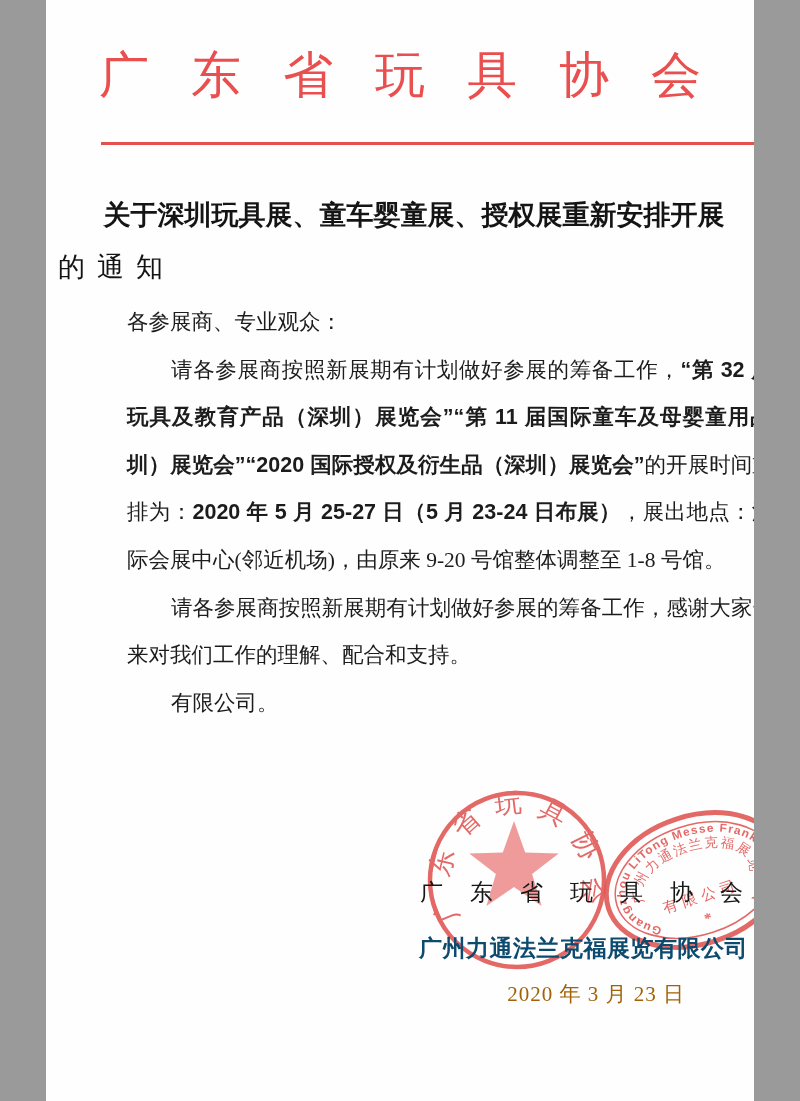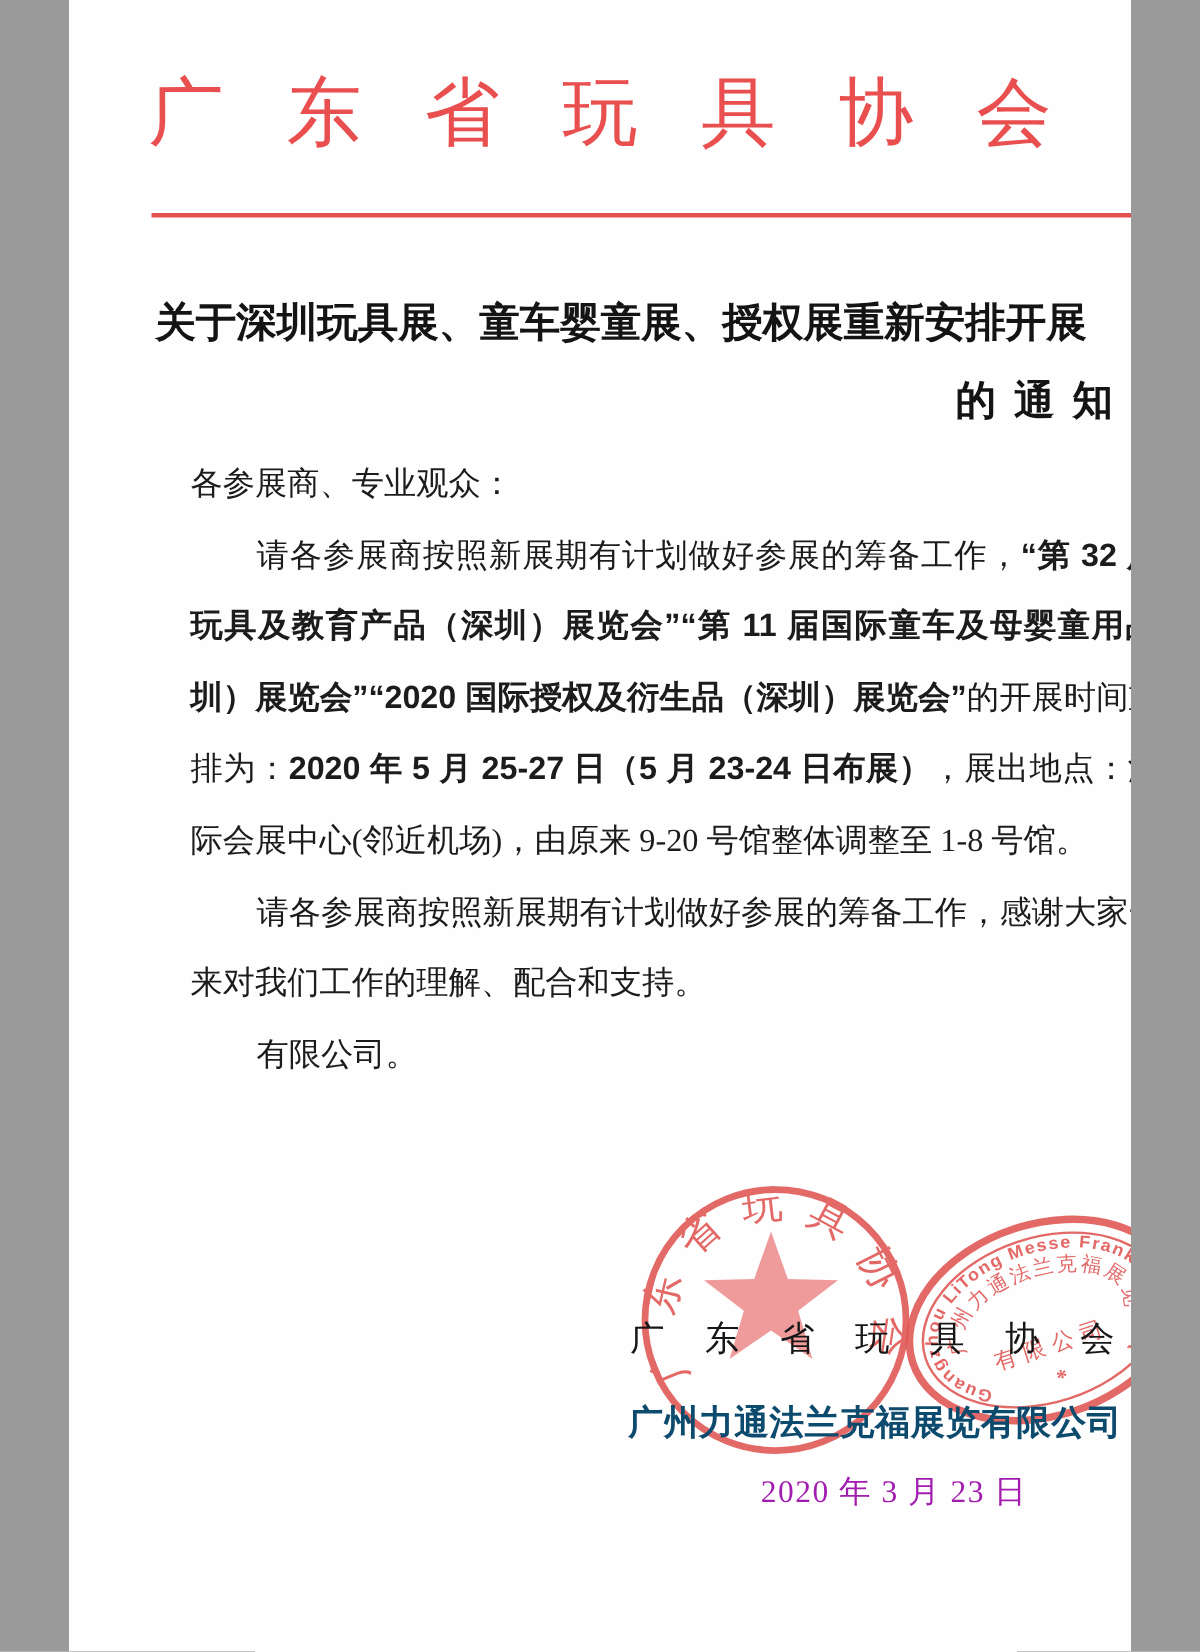--- a/index.html
+++ b/index.html
@@ -17,22 +17,22 @@
   .red-rule{
     position:absolute;top:142px;left:55px;width:698px;height:3px;
     background:#e2514f;
   }
   
   .title-l1{
     position:absolute;top:197px;left:0;right:0;text-align:center;
     font-size:27px;font-weight:700;color:#141414;white-space:nowrap;padding-left:28px;
   }
   .title-l2{
-    position:absolute;top:249px;left:0;right:0;text-align:right;
-    font-size:27px;font-weight:700;color:#141414;
+    position:absolute;top:249px;left:0;right:0;text-align:left;
+    font-size:27px;font-weight:400;color:#141414;
     letter-spacing:12px;text-indent:12px;
   }
   
   .body-text{
     position:absolute;top:299px;left:68px;width:690px;
     font-size:21.5px;line-height:47.6px;text-align:justify;margin-left:13px;
   }
   .body-text p{margin:0;}
   .body-text p.indent{text-indent:44px;}
   .b{font-weight:700;font-family:"Liberation Sans","DejaVu Sans",sans-serif;}
@@ -40,21 +40,21 @@
   .sig-org{
     position:absolute;left:374px;top:877px;z-index:3;
     font-size:23px;letter-spacing:27px;white-space:nowrap;color:#161616;
   }
   .sig-company{
     position:absolute;left:373px;top:933px;z-index:3;
     font-size:23px;letter-spacing:0.5px;white-space:nowrap;color:#0c4a6e;font-weight:bold;
   }
   .sig-date{
     position:absolute;left:375px;top:980px;width:350px;z-index:3;
-    text-align:center;font-size:21px;letter-spacing:1px;color:#a21caf;
+    text-align:center;font-size:21px;letter-spacing:1px;color:#a16207;
   }
   
   .stamp{position:absolute;z-index:2;opacity:0.88;}
   .stamp-left{left:376px;top:785px;}
   .stamp-right{left:545px;top:788px;}
   .stamp text{fill:#e05553;}
   .arc-cn{font-size:27px;font-family:"Liberation Serif","DejaVu Serif",serif;}
   .arc-en{font-size:11.5px;font-weight:700;letter-spacing:1px;
           font-family:"Liberation Sans","DejaVu Sans",sans-serif;}
   .arc-cn2{font-size:13.5px;font-family:"Liberation Serif","DejaVu Serif",serif;}

